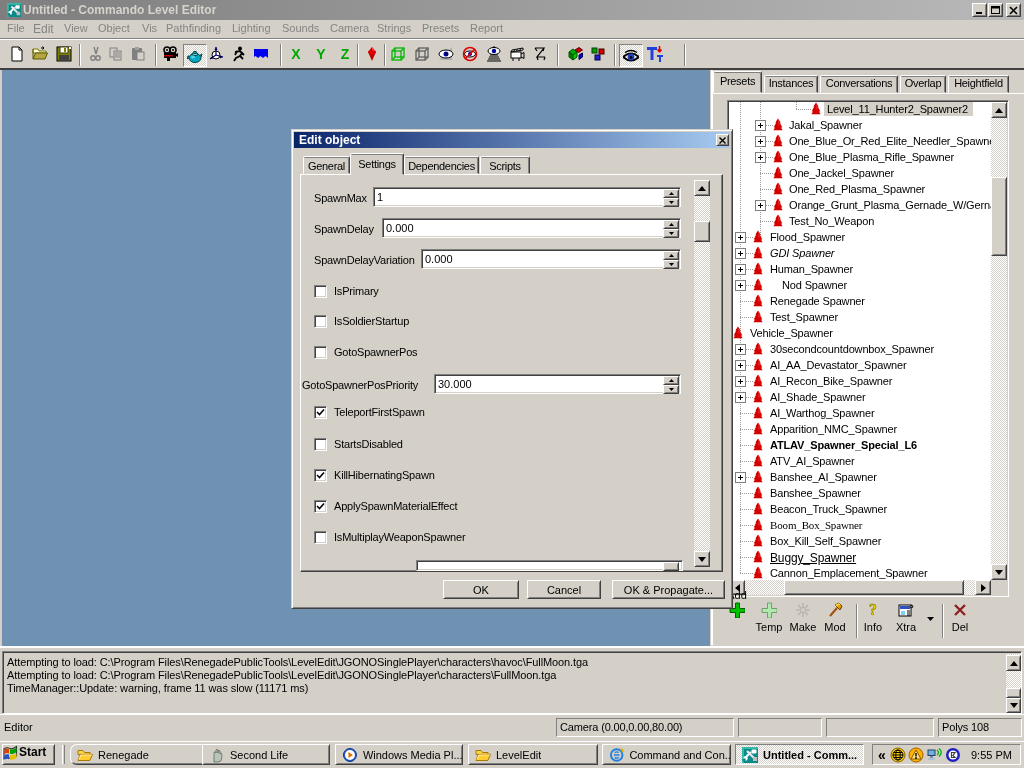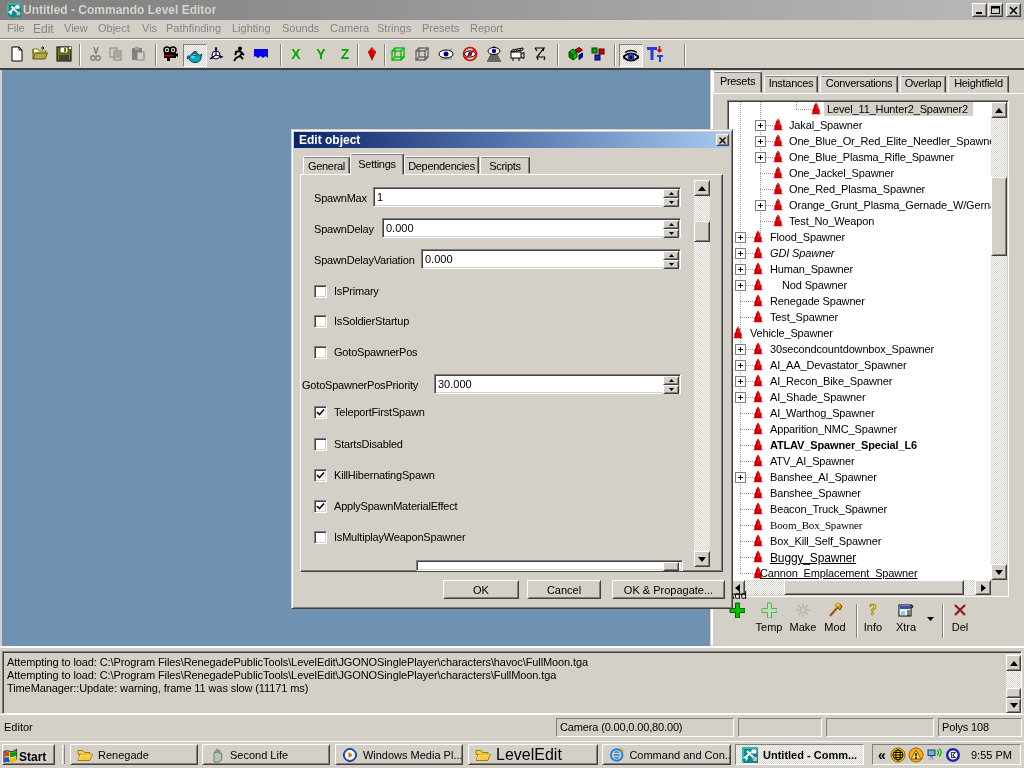--- a/index.html
+++ b/index.html
@@ -440,21 +440,21 @@
     <svg class="abs" style="left:24px;top:448px" width="10" height="14" viewBox="0 0 10 14">
       <path d="M5 0.5 L7.6 4.6 L6.8 4.6 L9.3 9.6 L8 9.6 L9.6 12.2 L0.4 12.2 L2 9.6 L0.7 9.6 L3.2 4.6 L2.4 4.6 z" fill="#d40000"></path>
       <path d="M5 0.5 L7.6 4.6 L6.8 4.6 L8.2 7.4 L5 7.4 z" fill="#f23030" opacity="0.5"></path>
     </svg>
     <div class="abs" style="left:41px;top:449px;white-space:nowrap;font-size:12px;letter-spacing:-0.15px;text-decoration:underline;">Buggy_Spawner</div>
     <div class="abs hdot" style="left:11px;top:471px;width:13px;"></div>
     <svg class="abs" style="left:24px;top:464px" width="10" height="14" viewBox="0 0 10 14">
       <path d="M5 0.5 L7.6 4.6 L6.8 4.6 L9.3 9.6 L8 9.6 L9.6 12.2 L0.4 12.2 L2 9.6 L0.7 9.6 L3.2 4.6 L2.4 4.6 z" fill="#d40000"></path>
       <path d="M5 0.5 L7.6 4.6 L6.8 4.6 L8.2 7.4 L5 7.4 z" fill="#f23030" opacity="0.5"></path>
     </svg>
-    <div class="abs" style="left:31px;top:465px;white-space:nowrap;font-size:11px;letter-spacing:-0.15px;text-decoration:underline;">Cannon_Emplacement_Spawner</div>
+    <div class="abs" style="left:41px;top:465px;white-space:nowrap;font-size:11px;letter-spacing:-0.15px;">Cannon_Emplacement_Spawner</div>
   </div>
 <div class="abs dither" style="left:991px;top:102px;width:16px;height:478px;"></div>
 <div class="abs raised ctr" style="left:991px;top:102px;width:16px;height:16px;">
     <svg width="8" height="5" viewBox="0 0 8 5">
       <path d="M4 0 L8 5 H0 z" fill="#000"></path>
     </svg>
   </div>
 <div class="abs raised" style="left:991px;top:177px;width:16px;height:79px;"></div>
 <div class="abs raised ctr" style="left:991px;top:564px;width:16px;height:16px;">
     <svg width="8" height="5" viewBox="0 0 8 5">
@@ -541,33 +541,33 @@
     <div style="padding:2px 0 0 3px;white-space:nowrap;font-size:11px;letter-spacing:-0.15px;"></div>
   </div>
 <div class="abs edge" style="left:826px;top:718px;width:108px;height:19px;">
     <div style="padding:2px 0 0 3px;white-space:nowrap;font-size:11px;letter-spacing:-0.15px;"></div>
   </div>
 <div class="abs edge" style="left:938px;top:718px;width:84px;height:19px;">
     <div style="padding:2px 0 0 3px;white-space:nowrap;font-size:11px;letter-spacing:-0.15px;">Polys 108</div>
   </div>
 <div class="abs" style="left:0px;top:741px;width:1024px;height:27px;background:#d4d0c8;border-top:1px solid #fff;"></div>
 <div class="abs raised" style="left:2px;top:744px;width:53px;height:21px;">
-    <div style="display:flex;align-items:flex-end;height:100%;">
+    <div style="display:flex;align-items:flex-start;height:100%;">
       <svg width="16" height="16" viewBox="0 0 16 16">
         <path d="M1 4 q2.5-2 5.5-0.7 q2.5 1 4.5-0.3 l2.5-1.6 0 9.6 l-2.5 1.6 q-2 1.3-4.5 0.3 q-3-1.3-5.5 0.7 z" fill="none" stroke="#303030" stroke-width="1.1"></path>
         <path d="M1.5 4.5 q2-1.6 4.5-0.6 l0 4.6 q-2.5-1-4.5 0.6 z" fill="#e04000"></path>
         <path d="M7 4.1 q2.5 1 5-0.6 l1.5-1 0 4.6 l-1.5 1 q-2.5 1.6-5 0.6 z" fill="#00a000"></path>
         <path d="M1.5 10.2 q2-1.6 4.5-0.6 l0 4.6 q-2.5-1-4.5 0.6 z" fill="#2050d0"></path>
         <path d="M7 9.8 q2.5 1 5-0.6 l1.5-1 0 4.6 l-1.5 1 q-2.5 1.6-5 0.6 z" fill="#e8c000"></path>
       </svg>
       <b style="font-size:12px;">Start</b>
     </div>
   </div>
 <div class="abs" style="left:62px;top:745px;width:3px;height:19px;border-left:1px solid #fff;border-right:1px solid #808080;"></div>
-<div class="abs raised" style="left:70px;top:744px;width:128px;height:21px;">
+<div class="abs raised" style="left:70px;top:744px;width:144px;height:21px;border-radius:7px;">
     <div style="display:flex;align-items:center;height:100%;padding-left:6px;gap:5px;">
       <svg width="16" height="16" viewBox="0 0 16 16">
         <path d="M1 3.5 h5 l1.5 2 H13 v2 H1 z" fill="#ffd24a" stroke="#a87800"></path>
         <path d="M1 13.5 l2.2-6.2 h12.3 l-2.7 6.2 z" fill="#ffcc33" stroke="#a87800"></path>
         <path d="M2 12.6 l1.8-4.6 h11" stroke="#ffeeaa" fill="none"></path>
       </svg>
       <span style="font-size:11px;white-space:nowrap;overflow:hidden;">Renegade</span>
     </div>
   </div>
 <div class="abs raised" style="left:202px;top:744px;width:128px;height:21px;">
@@ -588,21 +588,21 @@
       <span style="font-size:11px;white-space:nowrap;overflow:hidden;">Windows Media Pl...</span>
     </div>
   </div>
 <div class="abs raised" style="left:468px;top:744px;width:130px;height:21px;">
     <div style="display:flex;align-items:center;height:100%;padding-left:6px;gap:5px;">
       <svg width="16" height="16" viewBox="0 0 16 16">
         <path d="M1 3.5 h5 l1.5 2 H13 v2 H1 z" fill="#ffd24a" stroke="#a87800"></path>
         <path d="M1 13.5 l2.2-6.2 h12.3 l-2.7 6.2 z" fill="#ffcc33" stroke="#a87800"></path>
         <path d="M2 12.6 l1.8-4.6 h11" stroke="#ffeeaa" fill="none"></path>
       </svg>
-      <span style="font-size:16px;white-space:nowrap;overflow:hidden;text-align:center;">LevelEdit</span>
+      <span style="font-size:11px;white-space:nowrap;overflow:hidden;text-align:center;">LevelEdit</span>
     </div>
   </div>
 <div class="abs raised" style="left:602px;top:744px;width:129px;height:21px;">
     <div style="display:flex;align-items:center;height:100%;padding-left:6px;gap:5px;">
       <svg width="16" height="16" viewBox="0 0 16 16">
         <circle cx="8" cy="8" r="6" fill="none" stroke="#2080e0" stroke-width="2"></circle>
         <path d="M5 8 h6 M6 5.5 q2-1.5 4 0 M6 10.5 q2 1.5 4 0" stroke="#2080e0" fill="none" stroke-width="1.5"></path>
         <path d="M12 2 q3 0 2 3" stroke="#e0b000" stroke-width="1.8" fill="none"></path>
       </svg>
       <span style="font-size:11px;white-space:nowrap;overflow:hidden;">Command and Con...</span>

